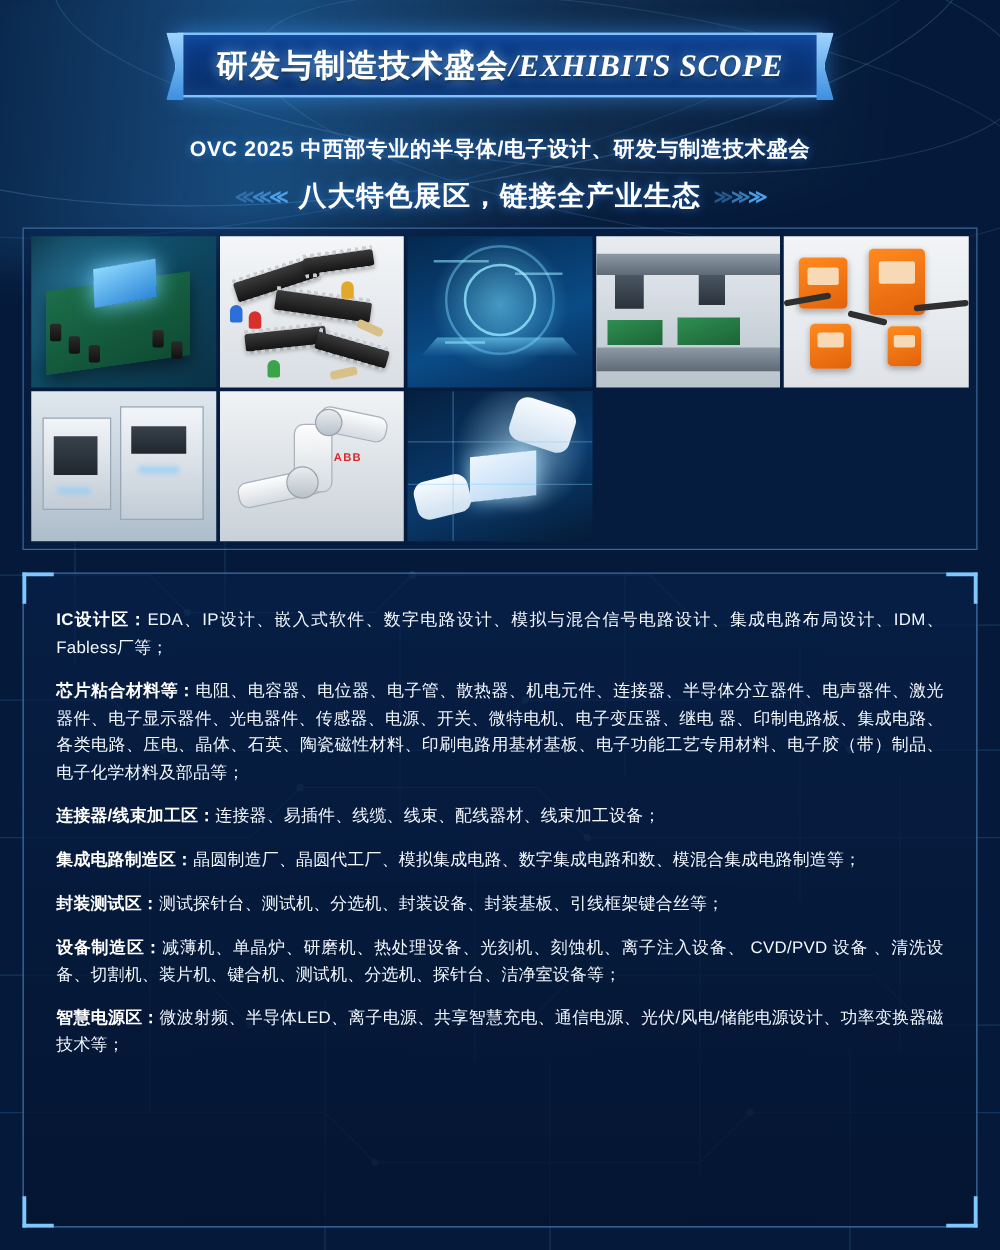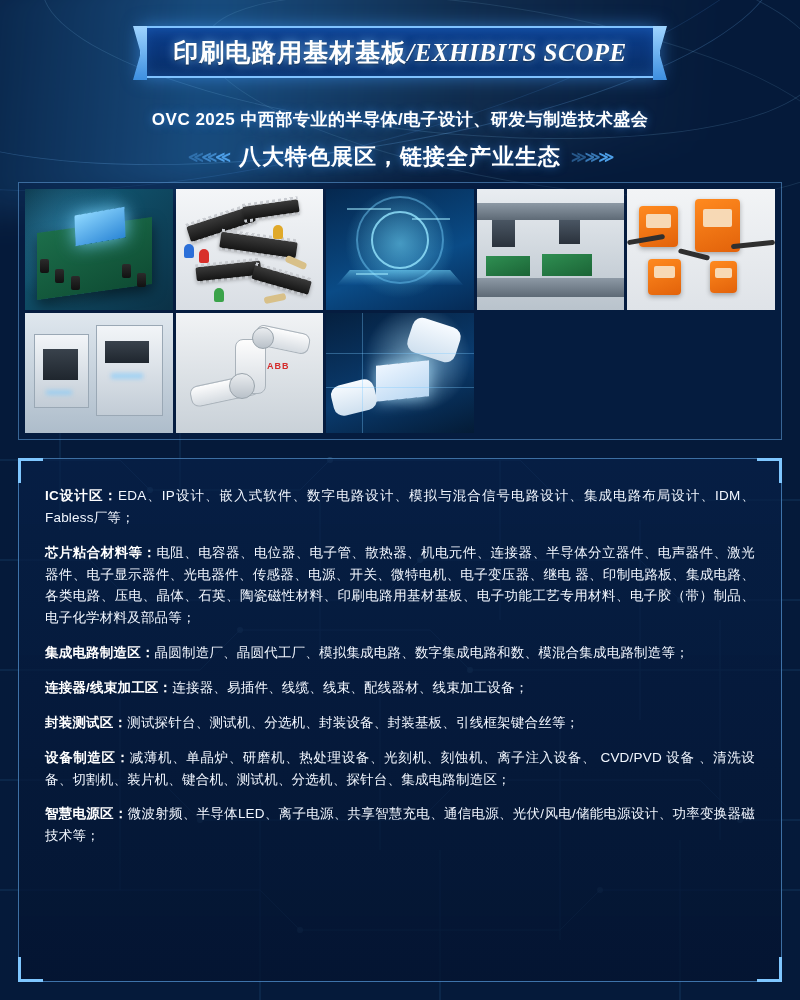--- a/index.html
+++ b/index.html
@@ -329,21 +329,21 @@
       <circle cx="200" cy="400" r="3"></circle>
         <circle cx="460" cy="360" r="3"></circle>
         <circle cx="740" cy="400" r="3"></circle>
       <circle cx="300" cy="510" r="3"></circle>
         <circle cx="600" cy="470" r="3"></circle>
     </g>
   </svg>
 
   <div class="title-banner">
     <div class="title-text">
-      <span>印刷电路用基材基板</span><span class="en">/EXHIBITS SCOPE</span>
+      <span>研发与制造技术盛会</span><span class="en">/EXHIBITS SCOPE</span>
     </div>
   </div>
 
   <div class="subhead">OVC 2025 中西部专业的半导体/电子设计、研发与制造技术盛会</div>
   <div class="subhead2">
     <span class="arrows"><span>≪</span><span>≪</span><span>≪</span></span>
     <span class="txt">八大特色展区，链接全产业生态</span>
     <span class="arrows"><span>≫</span><span>≫</span><span>≫</span></span>
   </div>
 
@@ -454,29 +454,29 @@
     <div class="corner bl"></div>
     <div class="corner br"></div>
 
     <div class="zone">
       <span class="zname">IC设计区：</span><span class="zbody">EDA、IP设计、嵌入式软件、数字电路设计、模拟与混合信号电路设计、集成电路布局设计、IDM、Fabless厂等；</span>
     </div>
     <div class="zone">
       <span class="zname">芯片粘合材料等：</span><span class="zbody">电阻、电容器、电位器、电子管、散热器、机电元件、连接器、半导体分立器件、电声器件、激光器件、电子显示器件、光电器件、传感器、电源、开关、微特电机、电子变压器、继电 器、印制电路板、集成电路、各类电路、压电、晶体、石英、陶瓷磁性材料、印刷电路用基材基板、电子功能工艺专用材料、电子胶（带）制品、电子化学材料及部品等；</span>
     </div>
     <div class="zone">
+      <span class="zname">连接器/线束加工区：</span><span class="zbody">连接器、易插件、线缆、线束、配线器材、线束加工设备；</span>
+    </div>
+    <div class="zone">
       <span class="zname">集成电路制造区：</span><span class="zbody">晶圆制造厂、晶圆代工厂、模拟集成电路、数字集成电路和数、模混合集成电路制造等；</span>
     </div>
     <div class="zone">
-      <span class="zname">连接器/线束加工区：</span><span class="zbody">连接器、易插件、线缆、线束、配线器材、线束加工设备；</span>
-    </div>
-    <div class="zone">
       <span class="zname">封装测试区：</span><span class="zbody">测试探针台、测试机、分选机、封装设备、封装基板、引线框架键合丝等；</span>
     </div>
     <div class="zone">
-      <span class="zname">设备制造区：</span><span class="zbody">减薄机、单晶炉、研磨机、热处理设备、光刻机、刻蚀机、离子注入设备、 CVD/PVD 设备 、清洗设备、切割机、装片机、键合机、测试机、分选机、探针台、集成电路制造区；</span>
+      <span class="zname">设备制造区：</span><span class="zbody">减薄机、单晶炉、研磨机、热处理设备、光刻机、刻蚀机、离子注入设备、 CVD/PVD 设备 、清洗设备、切割机、装片机、键合机、测试机、分选机、探针台、洁净室设备等；</span>
     </div>
     <div class="zone">
       <span class="zname">智慧电源区：</span><span class="zbody">微波射频、半导体LED、离子电源、共享智慧充电、通信电源、光伏/风电/储能电源设计、功率变换器磁技术等；</span>
     </div>
   </div>
 
 </div>
 
 </body></html>

